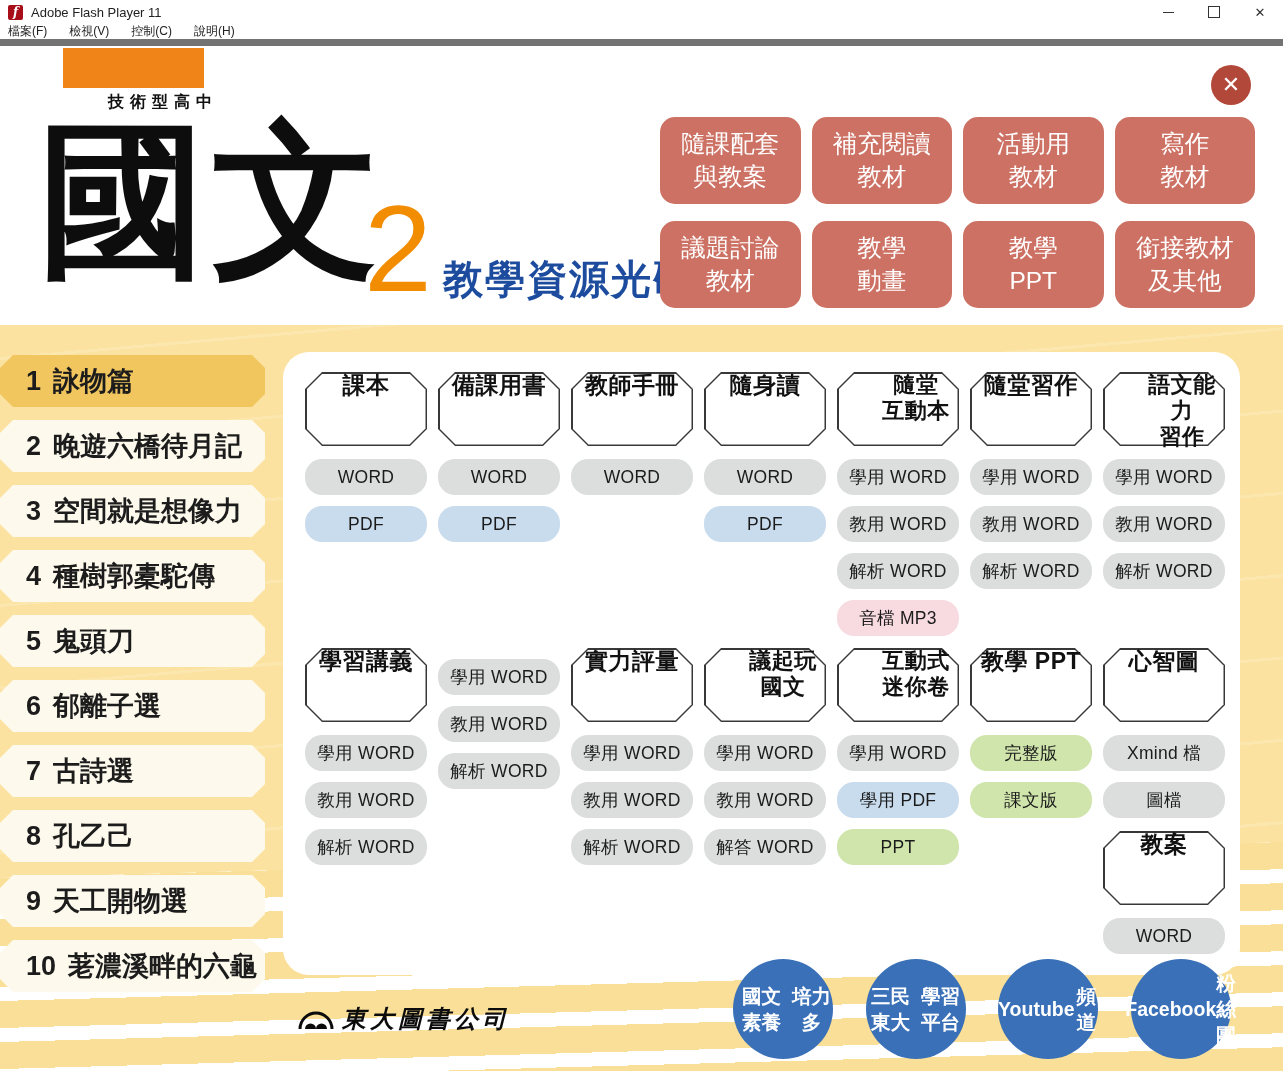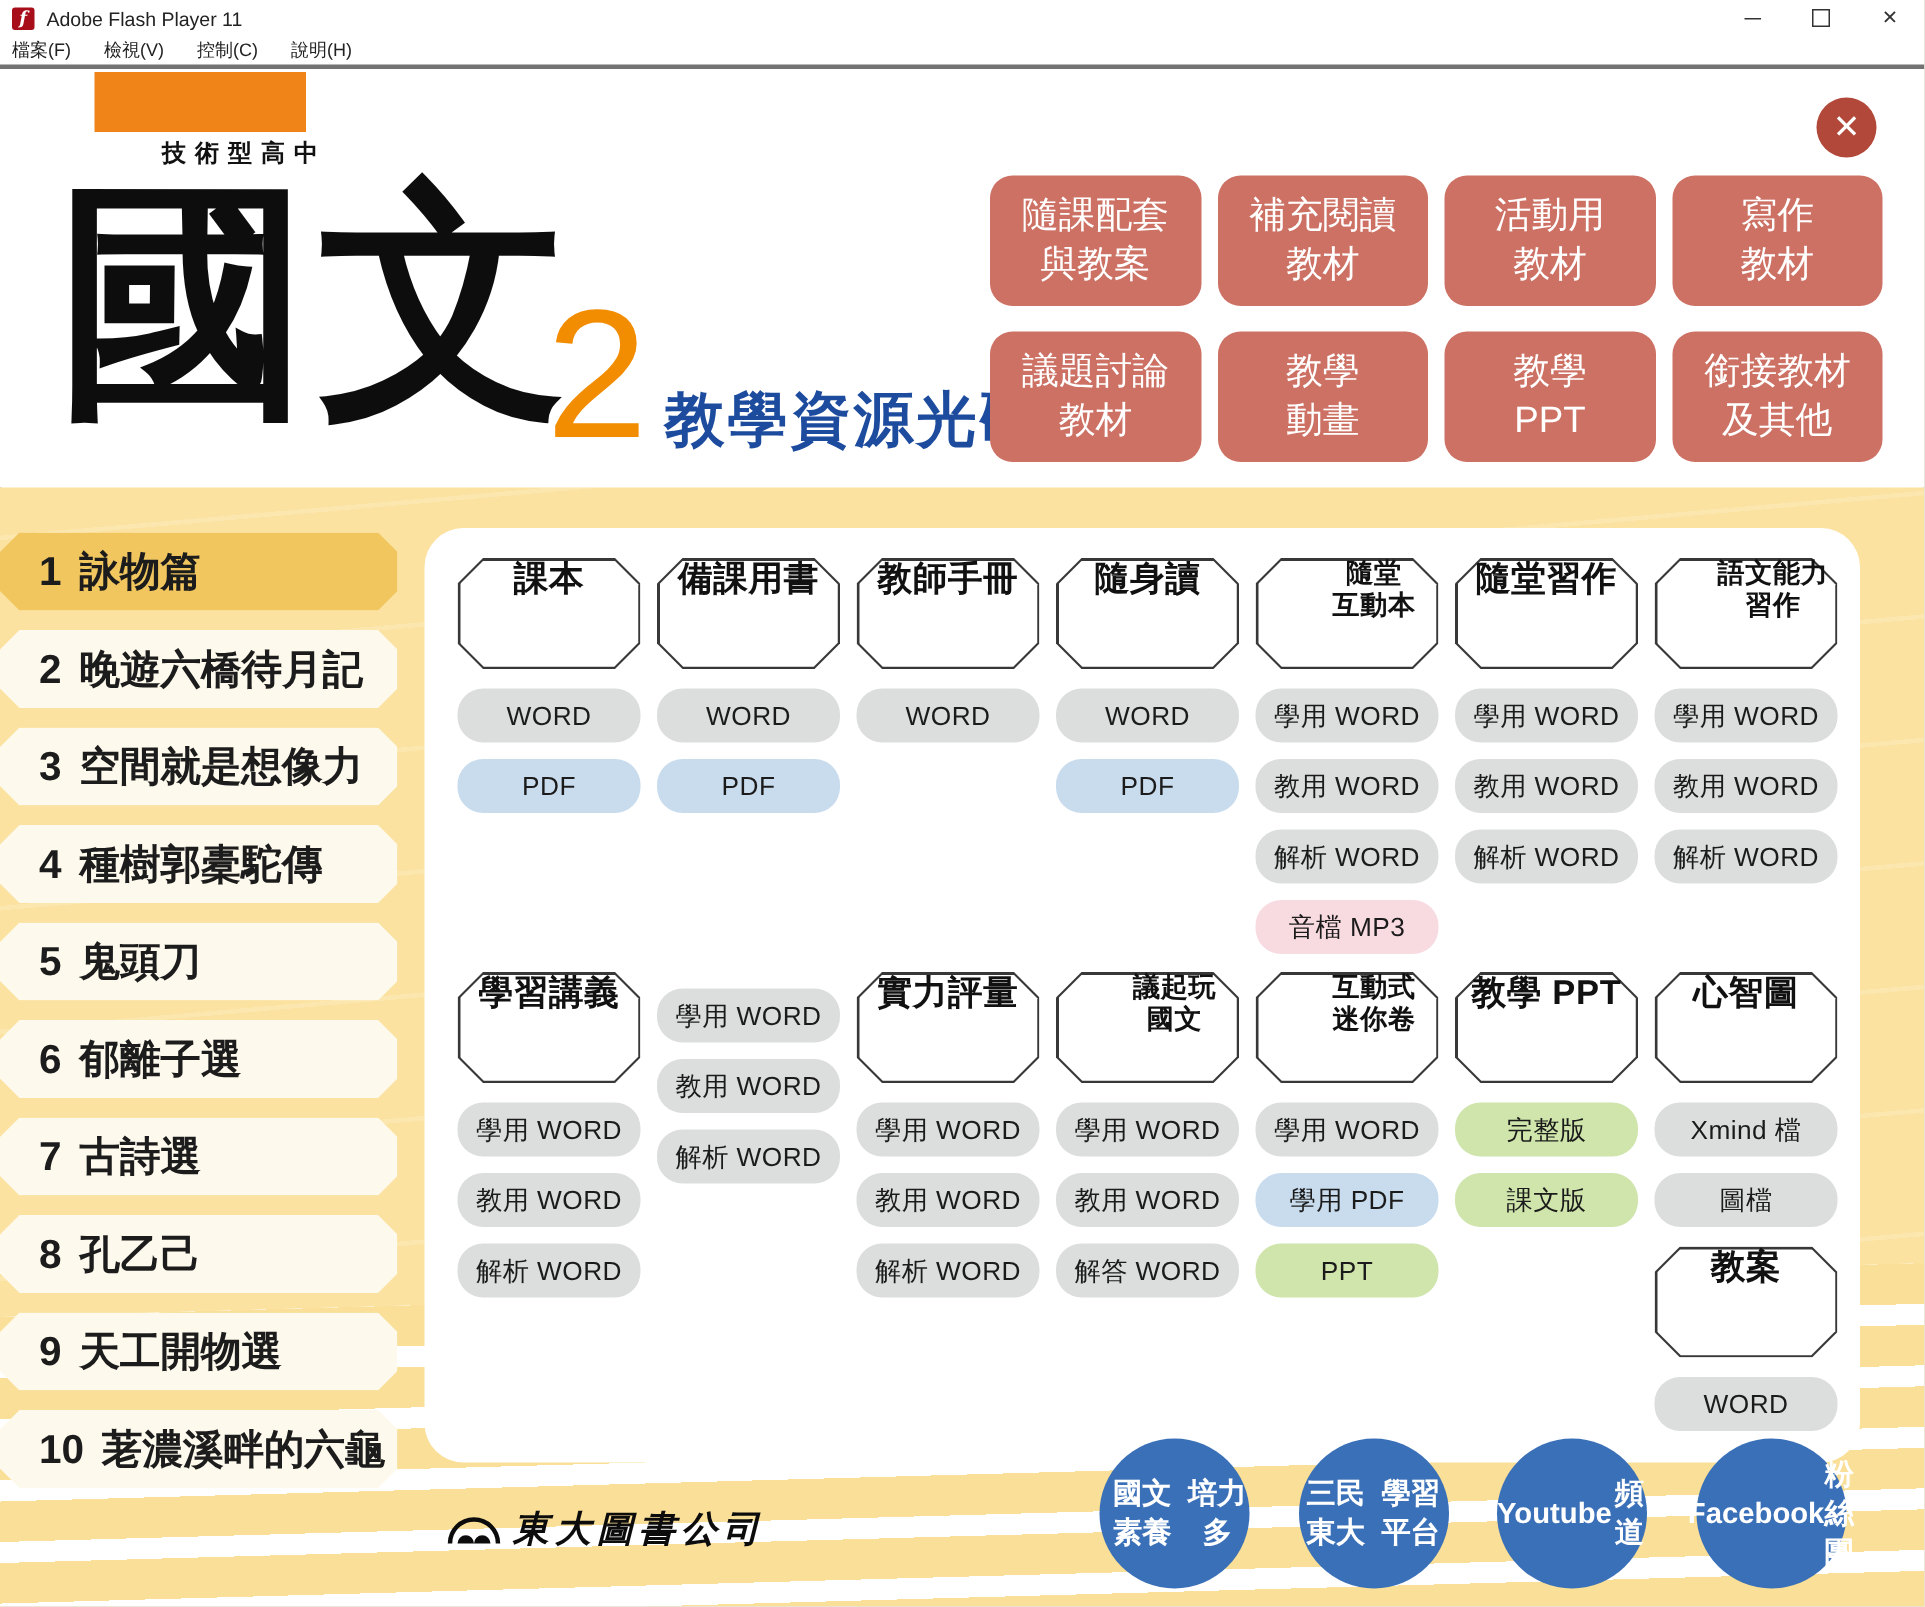--- a/index.html
+++ b/index.html
@@ -9,21 +9,21 @@
   
   .titlebar{position:absolute;left:0;top:0;width:1283px;height:24px;background:#fff;display:flex;align-items:center;}
   .app-icon{width:15px;height:15px;background:#a80d1a;border-radius:2px;margin:0 8px 0 8px;color:#fff;
     font-style:italic;font-weight:700;font-size:12px;line-height:15px;text-align:center;font-family:"DejaVu Serif",serif;}
   .app-title{font-size:13px;color:#222;}
   .win-controls{margin-left:auto;display:flex;height:100%;}
   .wc{width:46px;height:100%;display:flex;align-items:center;justify-content:center;color:#333;}
   .wc-min i{display:block;width:11px;border-top:1.5px solid #333;}
   .wc-max i{display:block;width:10px;height:10px;border:1.2px solid #333;}
   .wc-close{font-size:13px;}
-  .menubar{position:absolute;left:0;top:24px;width:1283px;height:22px;background:#fff;border-bottom:3px solid #737373;
+  .menubar{position:absolute;left:0;top:24px;width:1283px;height:22px;background:#fff;border-bottom:7px solid #737373;
     display:flex;align-items:center;padding-left:8px;box-sizing:border-box;}
   .menu-item{font-size:12px;color:#222;margin-right:22px;}
 
   
   .header{position:absolute;left:0;top:46px;width:1283px;height:279px;background:#fff;}
   .brand-block{position:absolute;left:63px;top:2px;width:141px;height:40px;background:#F08419;}
   .brand-text{position:absolute;left:48px;top:46px;width:170px;text-align:right;font-size:16px;font-weight:700;
     letter-spacing:6px;color:#111;}
   .cn-title{position:absolute;left:38px;top:66px;font-family:"DejaVu Serif","Liberation Serif",serif;font-weight:700;
     font-size:168px;line-height:1.05;color:#0d0d0d;letter-spacing:6px;white-space:nowrap;}
@@ -56,21 +56,21 @@
   .grid-row{position:absolute;left:22px;display:flex;gap:11px;}
   .g1{top:20px;} .g2{top:296px;}
   .col{width:122px;display:flex;flex-direction:column;}
   .oct{position:relative;height:74px;margin-bottom:2px;flex:none;}
   .oct .ob{position:absolute;inset:0;background:#383838;
     clip-path:polygon(17px 0,calc(100% - 17px) 0,100% 17px,100% calc(100% - 17px),calc(100% - 17px) 100%,17px 100%,0 calc(100% - 17px),0 17px);}
   .oct .oi{position:absolute;inset:1.5px;background:#fff;
     clip-path:polygon(16px 0,calc(100% - 16px) 0,100% 16px,100% calc(100% - 16px),calc(100% - 16px) 100%,16px 100%,0 calc(100% - 16px),0 16px);}
   .oct .ol{position:absolute;inset:0;display:flex;flex-direction:column;align-items:center;
     text-align:center;font-size:23px;font-weight:700;color:#111;line-height:1.18;letter-spacing:.5px;}
-  .oct.two .ol{font-size:18px;padding-left:36px;}
+  .oct.two .ol{font-size:22px;padding-left:36px;}
   .pill{height:36px;border-radius:17px;margin-top:11px;display:flex;align-items:center;justify-content:center;
     font-size:17.5px;color:#1b1b1b;letter-spacing:.3px;flex:none;}
   .pill:first-of-type{margin-top:11px;}
   .pill.gray{background:#DCDDDD;} .pill.blue{background:#C9DCEE;}
   .pill.pink{background:#F8DBE1;} .pill.green{background:#CFE5AB;}
   .extra-oct{margin-top:13px;}
 
   
   .circle{position:absolute;width:100px;height:100px;border-radius:50%;background:#3A70B8;color:#fff;z-index:3;
     display:flex;flex-direction:row;align-items:center;justify-content:center;text-align:center;

